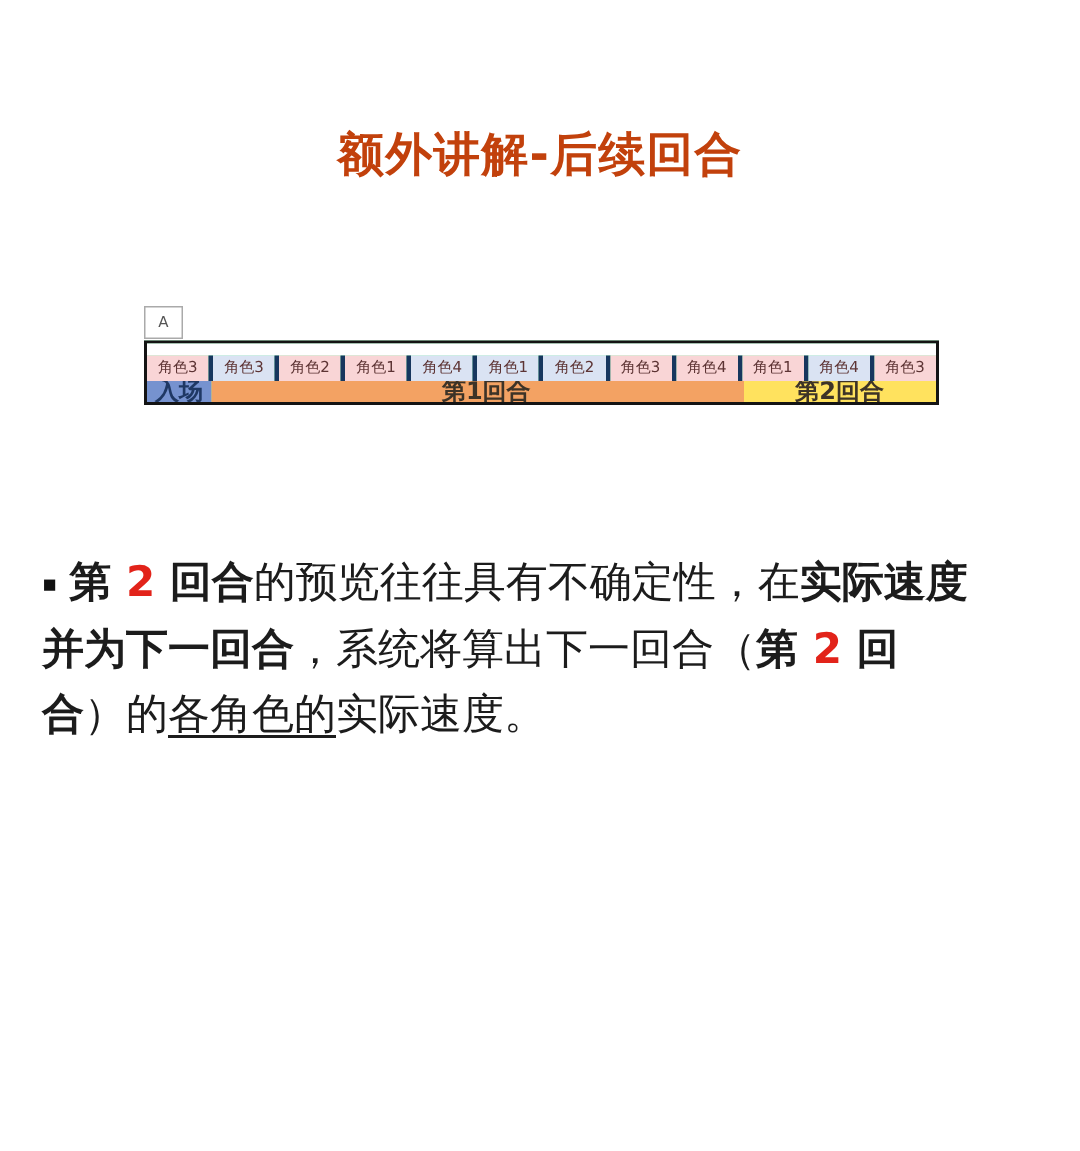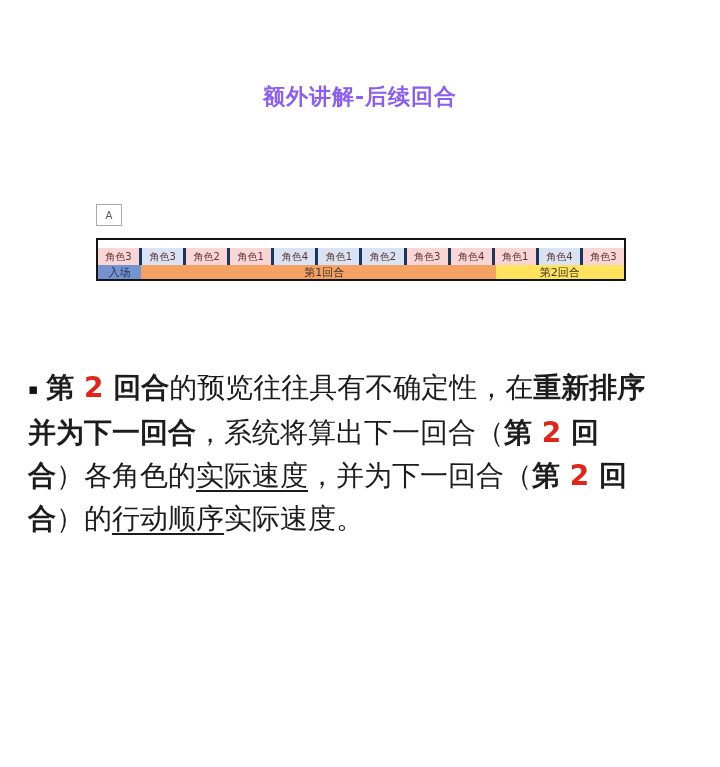--- a/index.html
+++ b/index.html
@@ -9,52 +9,52 @@
     margin:0 auto;
     background:#ffffff;
     overflow:hidden;
     font-family:"DejaVu Sans","Liberation Sans",sans-serif;
     color:#1c1c1c;
   }
   
   .slide-title{
     position:absolute;left:0;top:82px;width:100%;
     text-align:center;
-    font-size:22px;font-weight:700;letter-spacing:1px;
-    color:#8b5cf6;
+    font-size:31px;font-weight:700;letter-spacing:1px;
+    color:#c2410c;
   }
   
   .sheet-wrap{position:absolute;left:96px;top:204px;width:530px;}
   .cell-ref{
     width:24px;height:20px;
     border:1px solid #aaa;background:#fff;
     font-size:10px;color:#555;
     display:flex;align-items:center;justify-content:center;
   }
   .turn-table{
-    margin-top:12px;
+    margin-top:1px;
     border:2px solid #141414;
     background:#86efac;
   }
   .white-strip{height:8px;background:#fff;}
   .turn-row{display:flex;height:17px;}
   .turn-cell{
     flex:1 1 0;
     display:flex;align-items:center;justify-content:center;
     font-size:10px;line-height:1;
     color:#5d3434;
     white-space:nowrap;overflow:hidden;
   }
   .turn-cell.pink{background:var(--c-pink);}
   .turn-cell.blue{background:var(--c-blue);}
   .sep{flex:0 0 3px;background:var(--c-sep);}
   .phase-row{display:flex;height:14px;}
   .phase-cell{
     display:flex;align-items:center;justify-content:center;
-    font-size:11px;line-height:1;font-weight:400;
+    font-size:16px;line-height:1;font-weight:700;
     color:#3d3327;
     white-space:nowrap;overflow:hidden;
   }
   .phase-cell.entry{background:var(--c-entry);color:#1f3864;}
   .phase-cell.round1{background:var(--c-round1);}
   .phase-cell.round2{background:var(--c-round2);}
   
   .body-text{
     position:absolute;left:28px;top:366px;width:668px;
     font-size:28px;line-height:43px;color:#1c1c1c;
@@ -103,19 +103,18 @@
         </div>
       <div class="phase-row">
           <div class="phase-cell entry" style="flex: 1 1 0px;">入场</div>
           <div class="phase-cell round1" style="flex: 8 1 0px; padding-left: 12px;">第1回合</div>
           <div class="phase-cell round2" style="flex: 3 1 0px;">第2回合</div>
         </div>
     </div>
   </div>
 
   <div class="body-text">
-      <div class="body-line"><span class="bullet">▪</span><span class="b">第 </span><span class="b r">2</span><span class="b"> 回合</span><span>的预览往往具有不确定性，在</span><span class="b">重新排序</span></div>
+      <div class="body-line"><span class="bullet">▪</span><span class="b">第 </span><span class="b r">2</span><span class="b"> 回合</span><span>的预览往往具有不确定性，在</span><span class="b">实际速度</span></div>
       <div class="body-line"><span class="b">并为下一回合</span><span>，系统将算出下一回合（</span><span class="b">第 </span><span class="b r">2</span><span class="b"> 回</span></div>
-      <div class="body-line"><span class="b">合</span><span>）各角色的</span><span class="u">实际速度</span><span>，并为下一回合（</span><span class="b">第 </span><span class="b r">2</span><span class="b"> 回</span></div>
-      <div class="body-line"><span class="b">合</span><span>）的</span><span class="u">行动顺序</span><span>实际速度。</span></div>
+      <div class="body-line"><span class="b">合</span><span>）的</span><span class="u">各角色的</span><span>实际速度。</span></div>
     </div>
 
 </div>
 
 </body></html>

